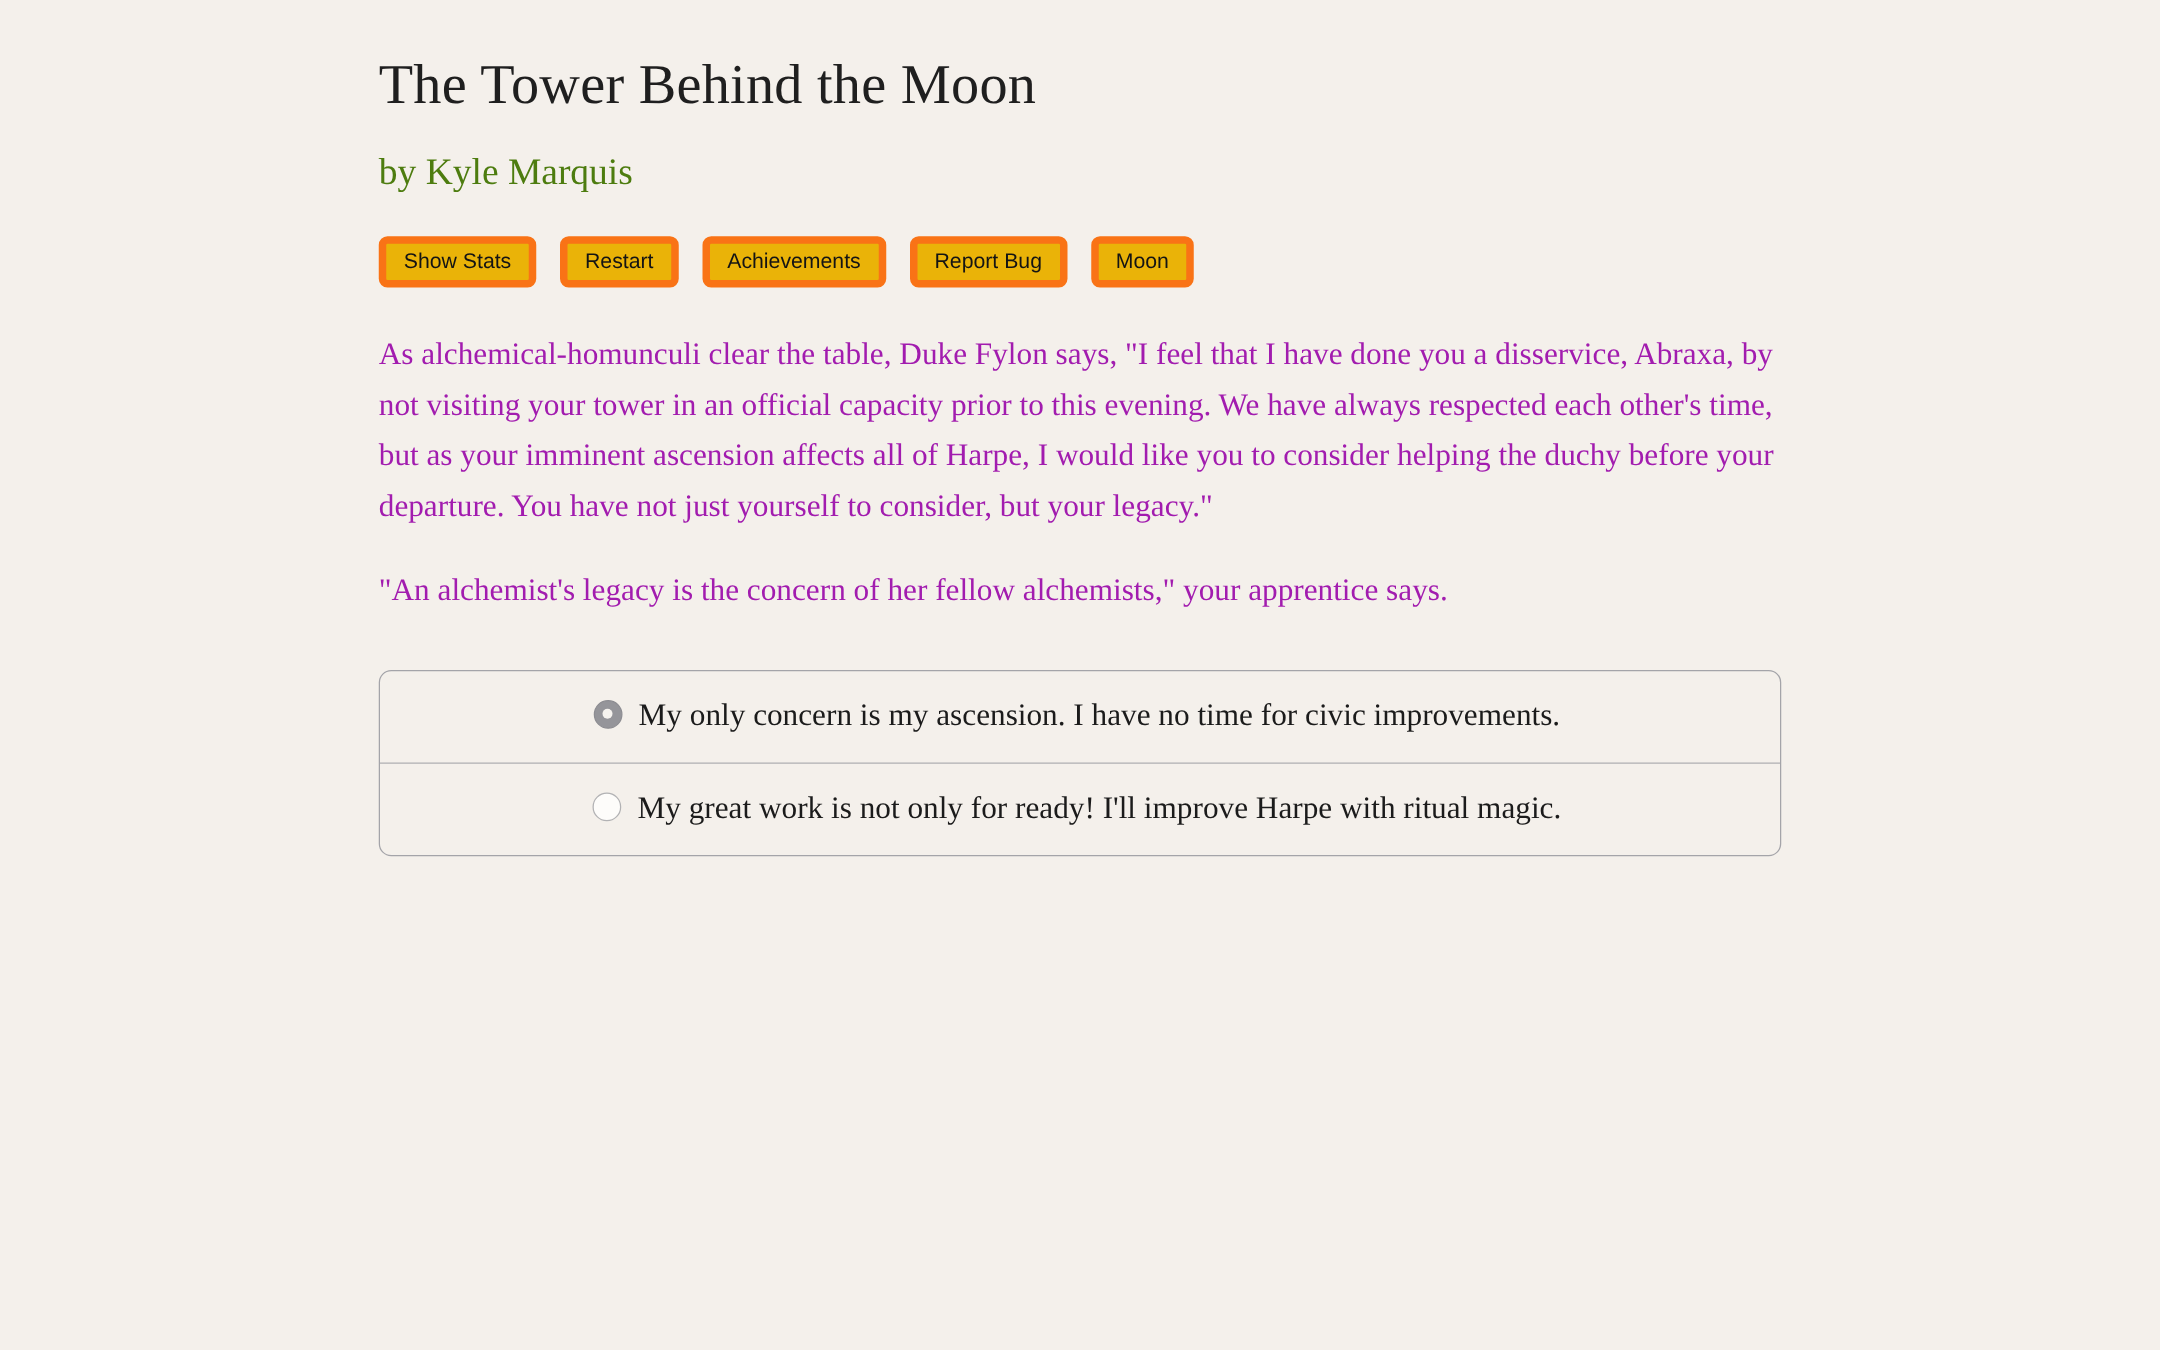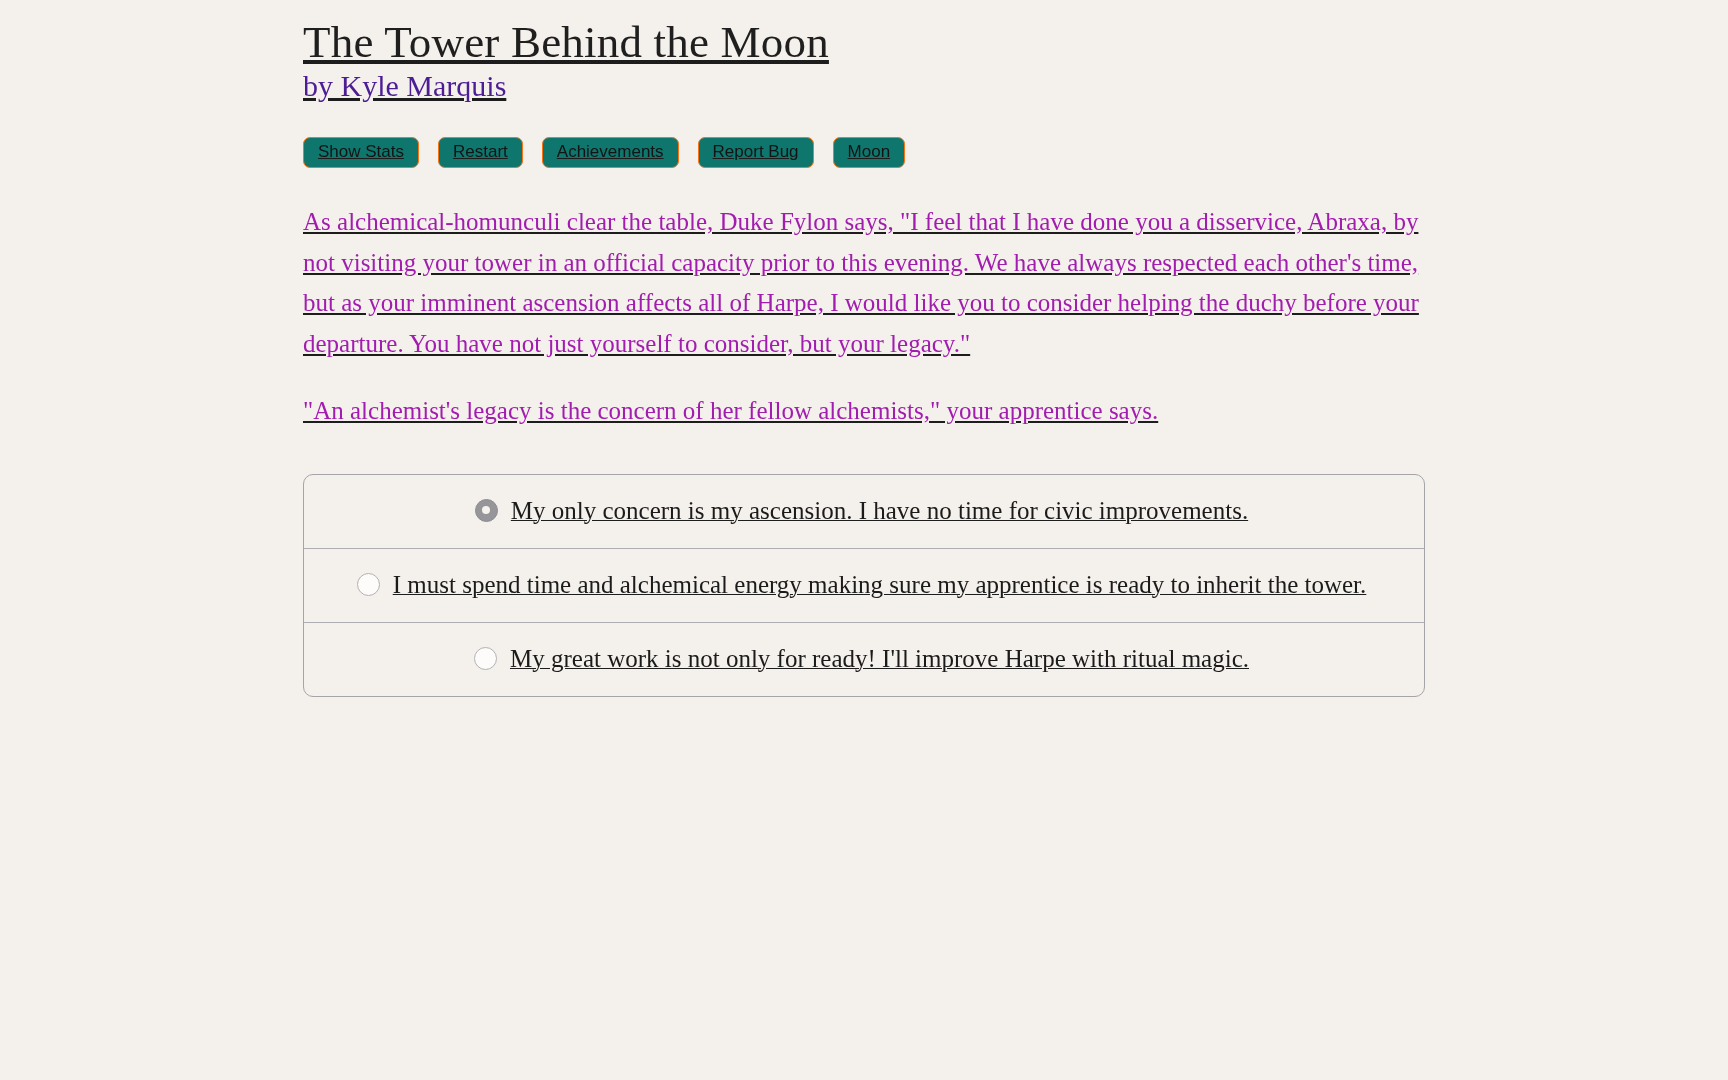--- a/index.html
+++ b/index.html
@@ -6,47 +6,47 @@
   html, body {
     width: 1728px; height: 1080px;
     background: #f4f0eb;
     font-family: "Liberation Serif", "DejaVu Serif", serif;
     color: #1d1d1d;
     overflow: hidden;
   }
   .content {
     width: 1122px;
     margin: 0 auto;
-    padding-top: 17px;
-    text-decoration: underline;
+    padding-top: 42px;
   }
   .game-title {
     font-size: 45px;
     font-weight: 400;
     letter-spacing: 0.2px;
     color: #1f1f1f;
     line-height: 1.15;
   }
   .byline {
+    margin-top: 27px;
     font-size: 30px;
     font-weight: 400;
-    color: #4c1d95;
+    color: #4d7c0f;
   }
   .toolbar {
     margin-top: 34px;
     display: flex;
     gap: 19px;
     align-items: center;
   }
   .toolbar button {
     font-family: "Liberation Sans", "DejaVu Sans", sans-serif;
     font-size: 17px;
     color: #141414;
-    background: #0f766e;
-    border: 1px solid #f97316;
+    background: #eab308;
+    border: 6px solid #f97316;
     border-radius: 7px;
     padding: 5px 14px 6px 14px;
     line-height: 1.1;
     cursor: pointer;
   }
   .story { margin-top: 34px; }
   .story p {
     font-size: 25px;
     line-height: 40.5px;
     color: #a21caf;
@@ -132,21 +132,18 @@
   <div class="story">
     <p>As alchemical-homunculi clear the table, Duke Fylon says, "I feel that I have done you a disservice, Abraxa, by not visiting your tower in an official capacity prior to this evening. We have always respected each other's time, but as your imminent ascension affects all of Harpe, I would like you to consider helping the duchy before your departure. You have not just yourself to consider, but your legacy."</p>
     <p>"An alchemist's legacy is the concern of her fellow alchemists," your apprentice says.</p>
   </div>
 
   <div class="choices-box">
     <div class="choice-row">
       <span class="choice-label"><span class="radio checked"></span><span>My only concern is my ascension. I have no time for civic improvements.</span></span>
     </div>
     <div class="choice-row">
-      <span class="choice-label"><span class="radio unchecked"></span><span>I must spend time and alchemical energy making sure my apprentice is ready to inherit the tower.</span></span>
-    </div>
-    <div class="choice-row">
       <span class="choice-label"><span class="radio unchecked"></span><span>My great work is not only for ready! I'll improve Harpe with ritual magic.</span></span>
     </div>
   </div>
 
 
 </div>
 
 </body></html>

